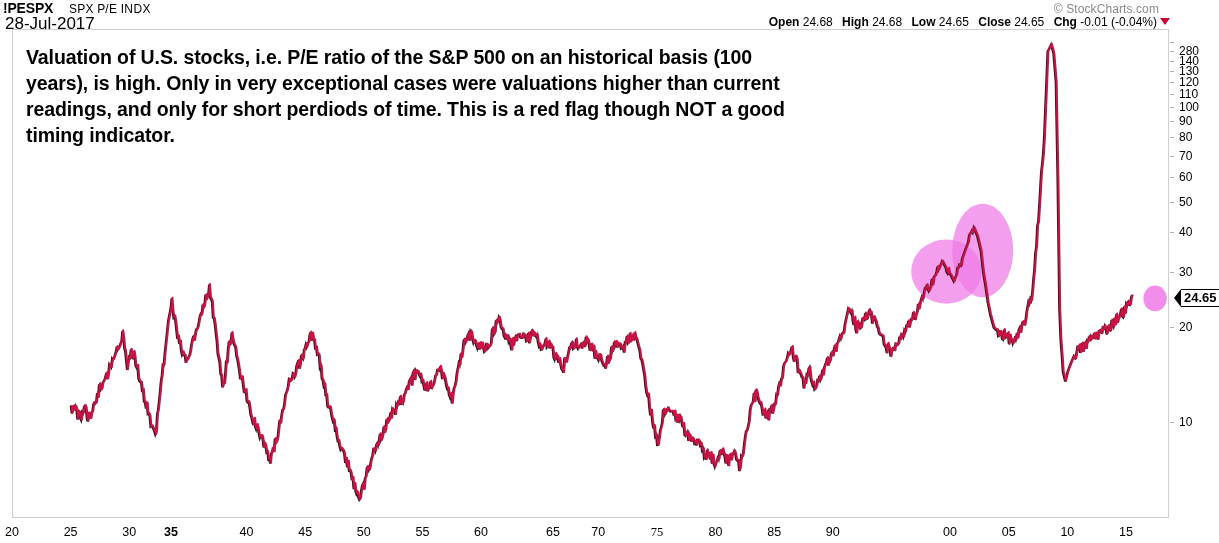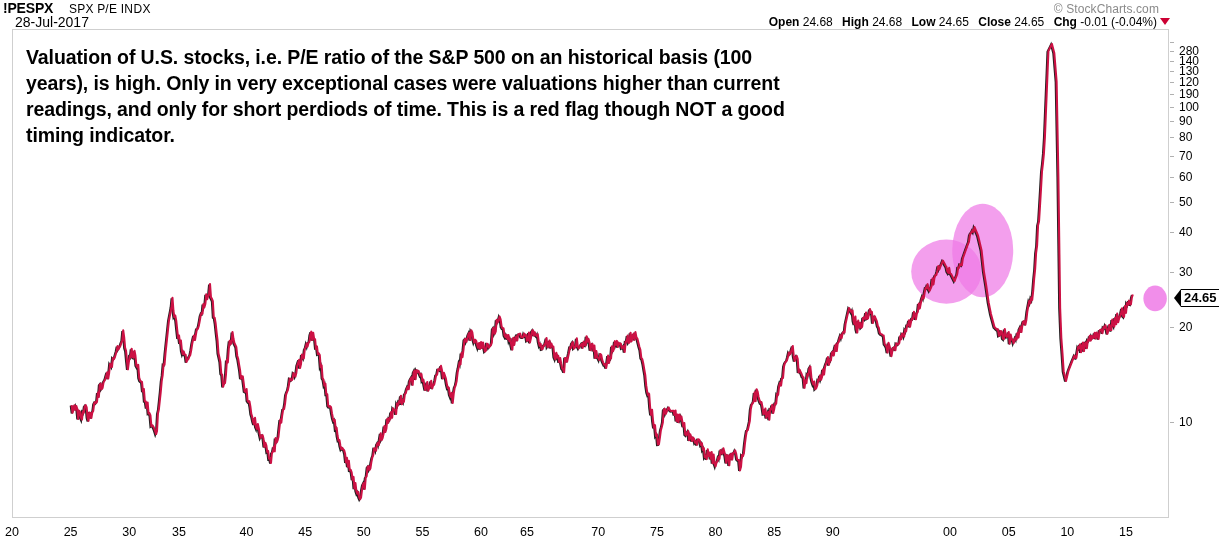--- a/index.html
+++ b/index.html
@@ -3,21 +3,21 @@
 <meta charset="utf-8">
 <style>
   html,body{margin:0;padding:0;background:#ffffff;}
   body{width:1219px;height:543px;font-family:"Liberation Sans",sans-serif;overflow:hidden;position:relative;color:#000;}
 
   
   #header{position:absolute;left:0;top:0;width:1175px;height:29px;text-align:right;}
   #symbol{position:absolute;left:3px;top:0px;font-size:14px;font-weight:bold;letter-spacing:-0.2px;}
   #symdesc{position:absolute;left:69px;top:2px;font-size:12px;font-weight:normal;letter-spacing:0.2px;}
   #symdesc .sub{letter-spacing:0.4px;}
-  #chartdate{position:absolute;left:15px;top:14px;font-size:14px;}
+  #chartdate{position:absolute;left:5px;top:14px;font-size:17px;}
   #copyright{position:absolute;right:16px;top:2px;font-size:12px;color:#8a8a8a;letter-spacing:0.1px;}
   #quotebar{position:absolute;right:5px;top:15px;font-size:12px;white-space:nowrap;}
   #quotebar b{font-weight:bold;}
   #quotebar .v{font-weight:normal;}
   #quotebar .sep{display:inline-block;width:6px;}
   .downtri{display:inline-block;width:0;height:0;border-left:5px solid transparent;border-right:5px solid transparent;border-top:7px solid #cc0033;vertical-align:middle;margin-left:3px;margin-bottom:2px;}
 
   
   #plotframe{position:absolute;left:12px;top:29px;width:1157px;height:489px;border:1px solid #cfcfcf;background:#fff;box-sizing:border-box;}
   #plotsvg{position:absolute;left:0;top:0;}
@@ -99,46 +99,46 @@
     <div class="ytick" style="top: 147.626px;">60</div>
     <div class="ytickmark" style="top: 126.511px;"></div>
     <div class="ytick" style="top: 126.511px;">70</div>
     <div class="ytickmark" style="top: 108.22px;"></div>
     <div class="ytick" style="top: 108.22px;">80</div>
     <div class="ytickmark" style="top: 92.0863px;"></div>
     <div class="ytick" style="top: 92.0863px;">90</div>
     <div class="ytickmark" style="top: 77.6543px;"></div>
     <div class="ytick" style="top: 77.6543px;">100</div>
     <div class="ytickmark" style="top: 64.5991px;"></div>
-    <div class="ytick" style="top: 64.5991px;">190</div>
+    <div class="ytick" style="top: 64.5991px;">110</div>
     <div class="ytickmark" style="top: 52.6805px;"></div>
     <div class="ytick" style="top: 52.6805px;">120</div>
     <div class="ytickmark" style="top: 41.7165px;"></div>
     <div class="ytick" style="top: 41.7165px;">130</div>
     <div class="ytickmark" style="top: 31.5655px;"></div>
     <div class="ytick" style="top: 31.5655px;">140</div>
     <div class="ytickmark" style="top: 22.1151px;"></div>
     <div class="ytick" style="top: 22.1151px;">280</div>
     <div class="ytickmark" style="top: 13.2748px;"></div>
     <div class="ytick" style="top: 13.2748px; margin-left: 48px;">160</div>
   </div>
 
 <div id="xaxis">
     <div class="xtick" style="left: 0px;">20</div>
     <div class="xtick" style="left: 58.6294px;">25</div>
     <div class="xtick" style="left: 117.259px;">30</div>
-    <div class="xtick" style="left: 167px;">35</div>
+    <div class="xtick" style="left: 159px; font-weight: bold;">35</div>
     <div class="xtick" style="left: 234.518px;">40</div>
     <div class="xtick" style="left: 293.147px;">45</div>
     <div class="xtick" style="left: 351.777px;">50</div>
     <div class="xtick" style="left: 410.406px;">55</div>
     <div class="xtick" style="left: 469.036px;">60</div>
-    <div class="xtick" style="left: 515px;">65</div>
+    <div class="xtick" style="left: 541px;">65</div>
     <div class="xtick" style="left: 586.294px;">70</div>
-    <div class="xtick" style="left: 644.924px;">75</div>
+    <div class="xtick" style="left: 644.924px; font-family: Liberation Serif, serif;">75</div>
     <div class="xtick" style="left: 703.553px;">80</div>
     <div class="xtick" style="left: 762.183px;">85</div>
     <div class="xtick" style="left: 820.812px;">90</div>
     <div class="xtick" style="left: 879.442px; margin-top: 44px;">95</div>
     <div class="xtick" style="left: 938.071px; text-align: center;">00</div>
     <div class="xtick" style="left: 996.701px;">05</div>
     <div class="xtick" style="left: 1055.33px;">10</div>
     <div class="xtick" style="left: 1113.96px;">15</div>
   </div>
 

